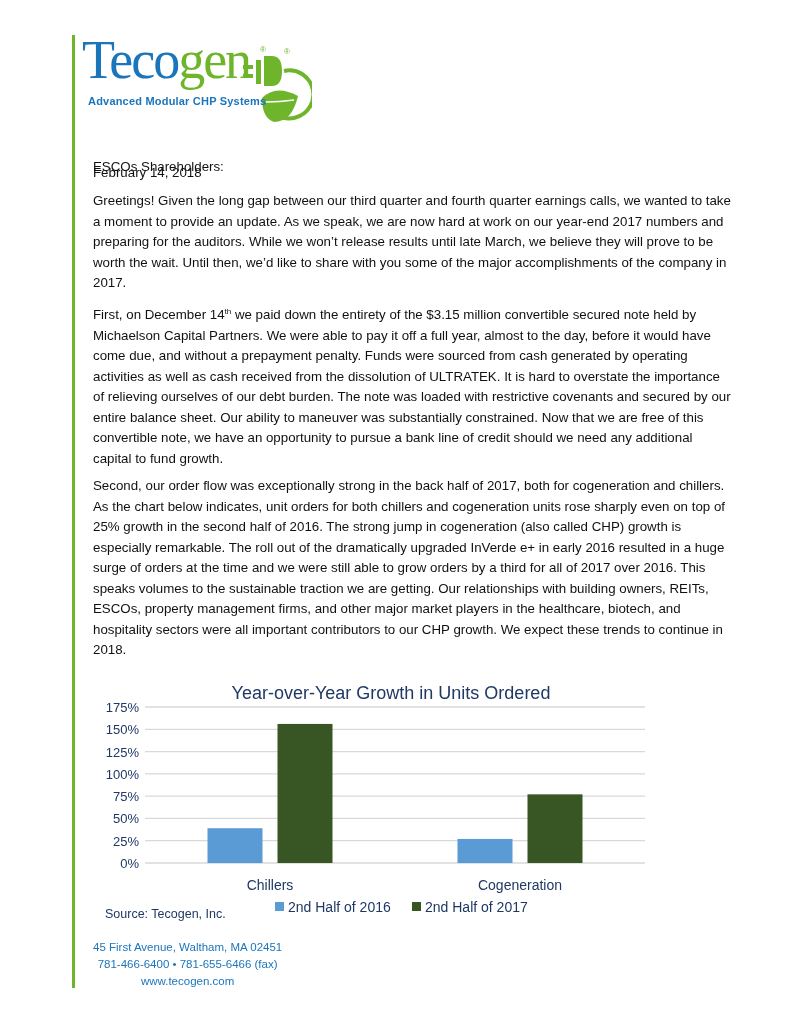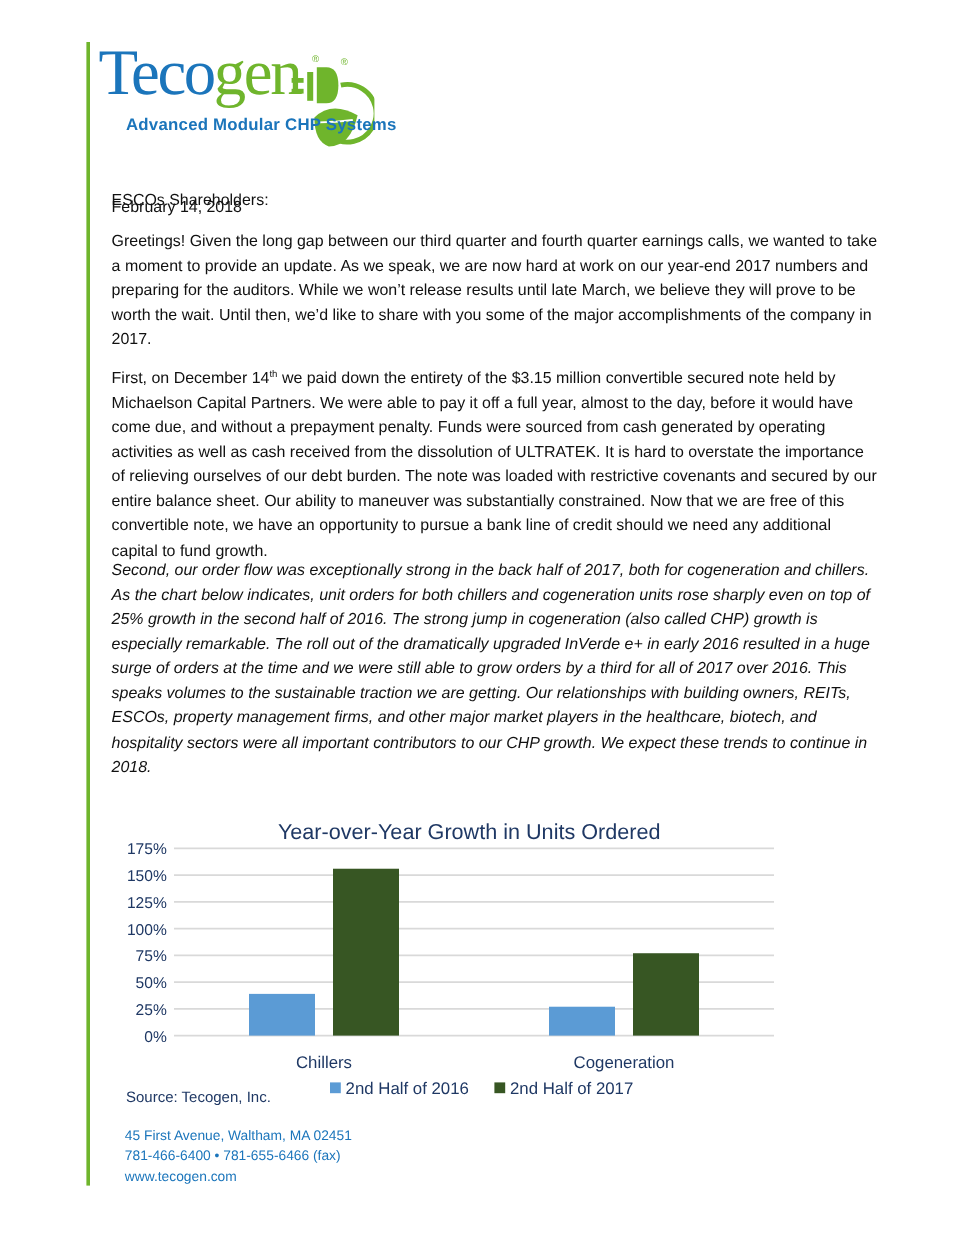--- a/index.html
+++ b/index.html
@@ -4,34 +4,34 @@
 <style>
   html, body { margin: 0; padding: 0; background: #ffffff; }
   body { width: 799px; height: 1034px; position: relative; overflow: hidden;
          font-family: "Liberation Sans", sans-serif; color: #111; }
   .left-rule { position: absolute; left: 72px; top: 35px; width: 3px; height: 953px; background: #6fb52c; }
   .logo { position: absolute; left: 82px; top: 28px; width: 240px; height: 100px; }
   .logo-word { position: absolute; left: 0; top: 2px; font-family: "Liberation Serif", serif;
                font-size: 54px; letter-spacing: -2px; line-height: 60px; text-align: center; }
   .logo-teco { color: #1b75bb; }
   .logo-gen { color: #6fb52c; }
-  .logo-tag { position: absolute; left: 23px; top: 67px; font-size: 14px; font-weight: bold;
+  .logo-tag { position: absolute; left: 6px; top: 67px; font-size: 11px; font-weight: bold;
               color: #1b75bb; letter-spacing: 0.2px; white-space: nowrap; }
   .logo-graphic { position: absolute; left: 158px; top: 10px; }
   .text { position: absolute; left: 93px; width: 640px; font-family: "Liberation Sans", sans-serif;
           font-size: 13.3px; line-height: 20.5px; color: #111; }
   .text p { margin: 0; }
   .date { top: 123px; margin-top: 40px; }
   .salutation { top: 157px; }
   .p1 { top: 191px; }
   .p2 { top: 305px; }
-  .p3 { top: 465px; font-style: italic; }
+  .p3 { top: 476px; }
   sup { font-size: 8px; line-height: 0; margin-top: 45px; }
   .chart { position: absolute; left: 85px; top: 675px; width: 600px; height: 250px; }
-  .footer { position: absolute; left: 104px; top: 939px; font-size: 11.5px; line-height: 17px; color: #1b75bb; }
+  .footer { position: absolute; left: 93px; top: 939px; font-size: 11.5px; line-height: 17px; color: #1b75bb; text-align: center; }
   .footer div { white-space: nowrap; }
 </style>
 </head>
 <body>
 
 <div class="left-rule"></div>
 
 <div class="logo">
   <div class="logo-word">
     <span class="logo-teco">Teco</span><span class="logo-gen">gen</span>

